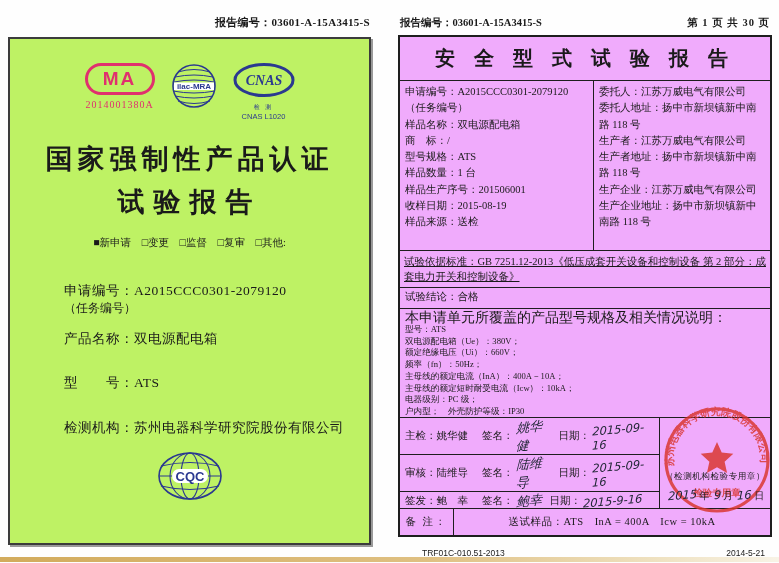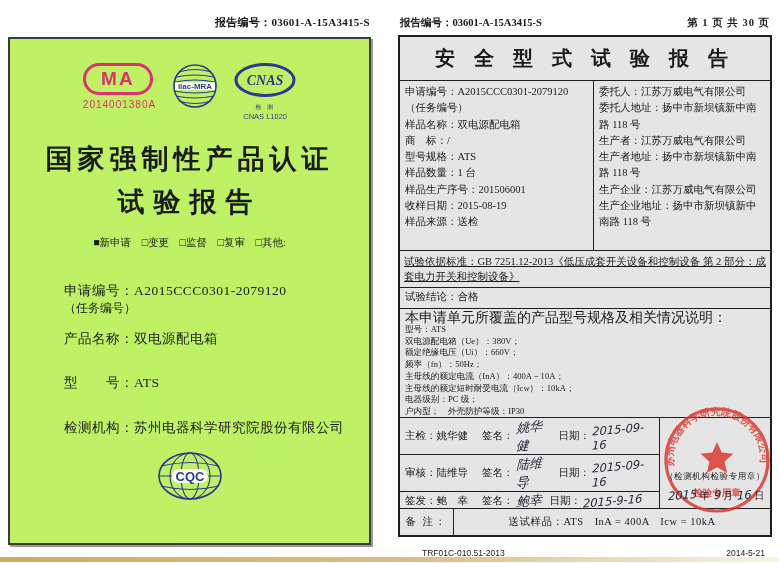--- a/index.html
+++ b/index.html
@@ -17,39 +17,39 @@
   .left-page { position:absolute; left:8px; top:37px; width:363px; height:508px;
     background:#bef264; border:2px solid #3c3c3c; box-shadow:2px 2px 0 #9a9a9a; }
   .logo-row { position:absolute; top:24px; left:0; width:100%; display:flex;
     justify-content:center; align-items:flex-start; gap:16px; }
   .cma-wrap { text-align:center; }
   .cma-box { width:70px; height:32px; border:3px solid var(--pink); border-radius:17px;
     display:flex; align-items:center; justify-content:center;
     font-family:"Liberation Sans",sans-serif; font-weight:bold; font-size:19px;
     color:var(--pink); letter-spacing:2px; }
   .cma-num { margin-top:4px; font-size:10px; color:var(--pink);
-    font-family:Liberation Sans, sans-serif; letter-spacing:1px; }
+    font-family:Liberation Serif, serif; letter-spacing:1px; }
   .cnas-wrap { text-align:center; }
   .cnas-sub { font-size:6px; color:var(--blue); letter-spacing:2px; }
   .cnas-code { font-size:7.5px; color:var(--blue); font-family:"Liberation Sans",sans-serif; }
   .lp-title1 { position:absolute; top:102px; width:100%; text-align:center;
     font-size:27px; letter-spacing:5px; font-weight:600; }
   .lp-title2 { position:absolute; top:145px; width:100%; text-align:center;
     font-size:27px; letter-spacing:9px; font-weight:600; }
   .lp-checks { position:absolute; top:197px; width:100%; text-align:center; font-size:10.5px; }
   .lp-checks span { margin:0 4px; }
   .lp-field { position:absolute; left:54px; font-size:13.5px; letter-spacing:.5px; }
   .lp-note { position:absolute; left:54px; font-size:12px; }
   .cqc-wrap { position:absolute; top:412px; width:100%; text-align:center; }
 
   
   .r-repno { position:absolute; top:16px; left:400px; font-size:10.5px; font-weight:bold; }
   .r-pageinfo { position:absolute; top:16px; right:9px; font-size:10.5px; font-weight:bold; letter-spacing:1px; }
   .r-table { position:absolute; left:398px; top:35px; width:374px; height:502px;
-    border:2px solid #1e1e1e; background:#e5e5e5; display:flex; flex-direction:column; }
+    border:2px solid #1e1e1e; background:#f0abfc; display:flex; flex-direction:column; }
   .r-title { height:44px; border-bottom:1.5px solid #1e1e1e; display:flex;
     align-items:center; justify-content:center; font-size:20px; letter-spacing:7px; font-weight:600; }
   .r-info { display:flex; height:170px; border-bottom:1.5px solid #1e1e1e; }
   .r-info-left { width:194px; border-right:1.5px solid #1e1e1e; padding:3px 5px; }
   .r-info-right { flex:1; padding:3px 5px; }
   .r-info div { font-size:10.5px; line-height:16.3px; }
   .r-info-right div.addr { text-indent:0; }
   .r-standard { min-height:37px; border-bottom:1.5px solid #1e1e1e; padding:3px 4px;
     font-size:10.5px; line-height:15px;text-decoration:underline; }
   .r-conclusion { height:21px; border-bottom:1.5px solid #1e1e1e; padding:2px 5px; font-size:10.5px; }

